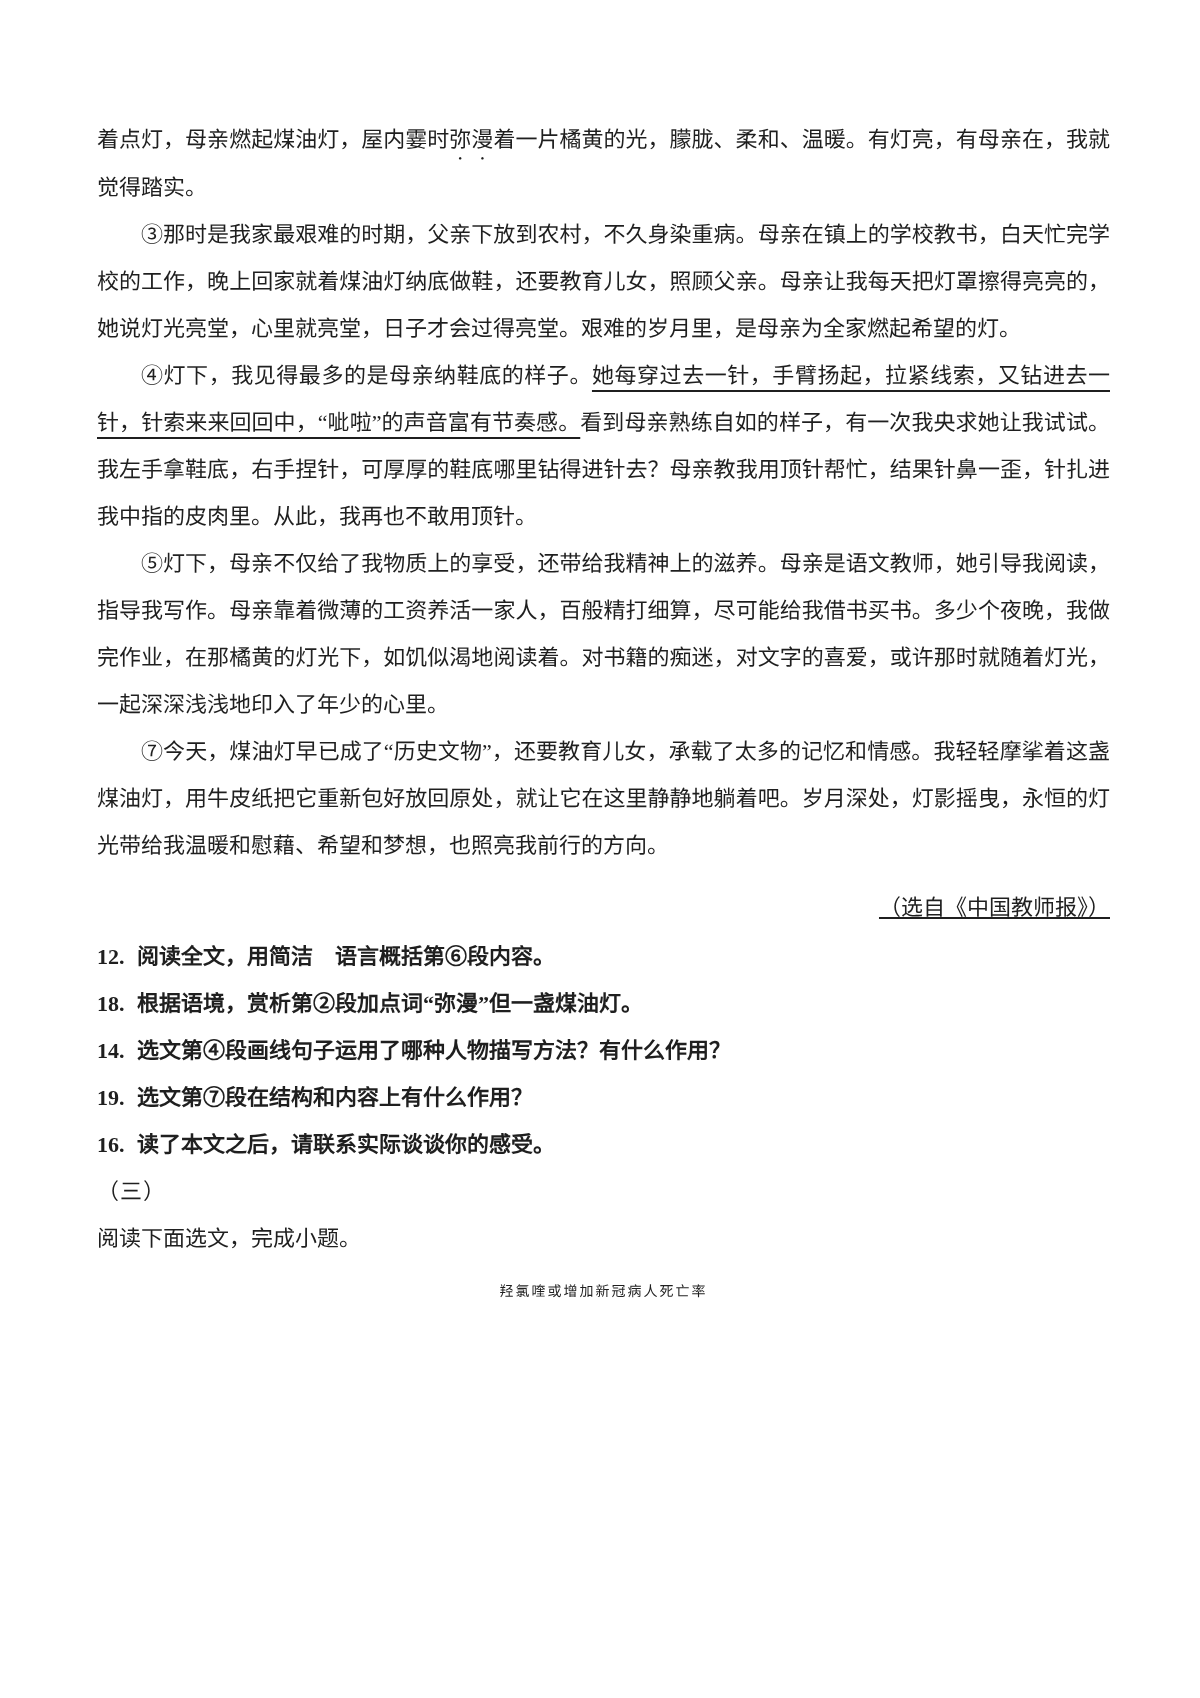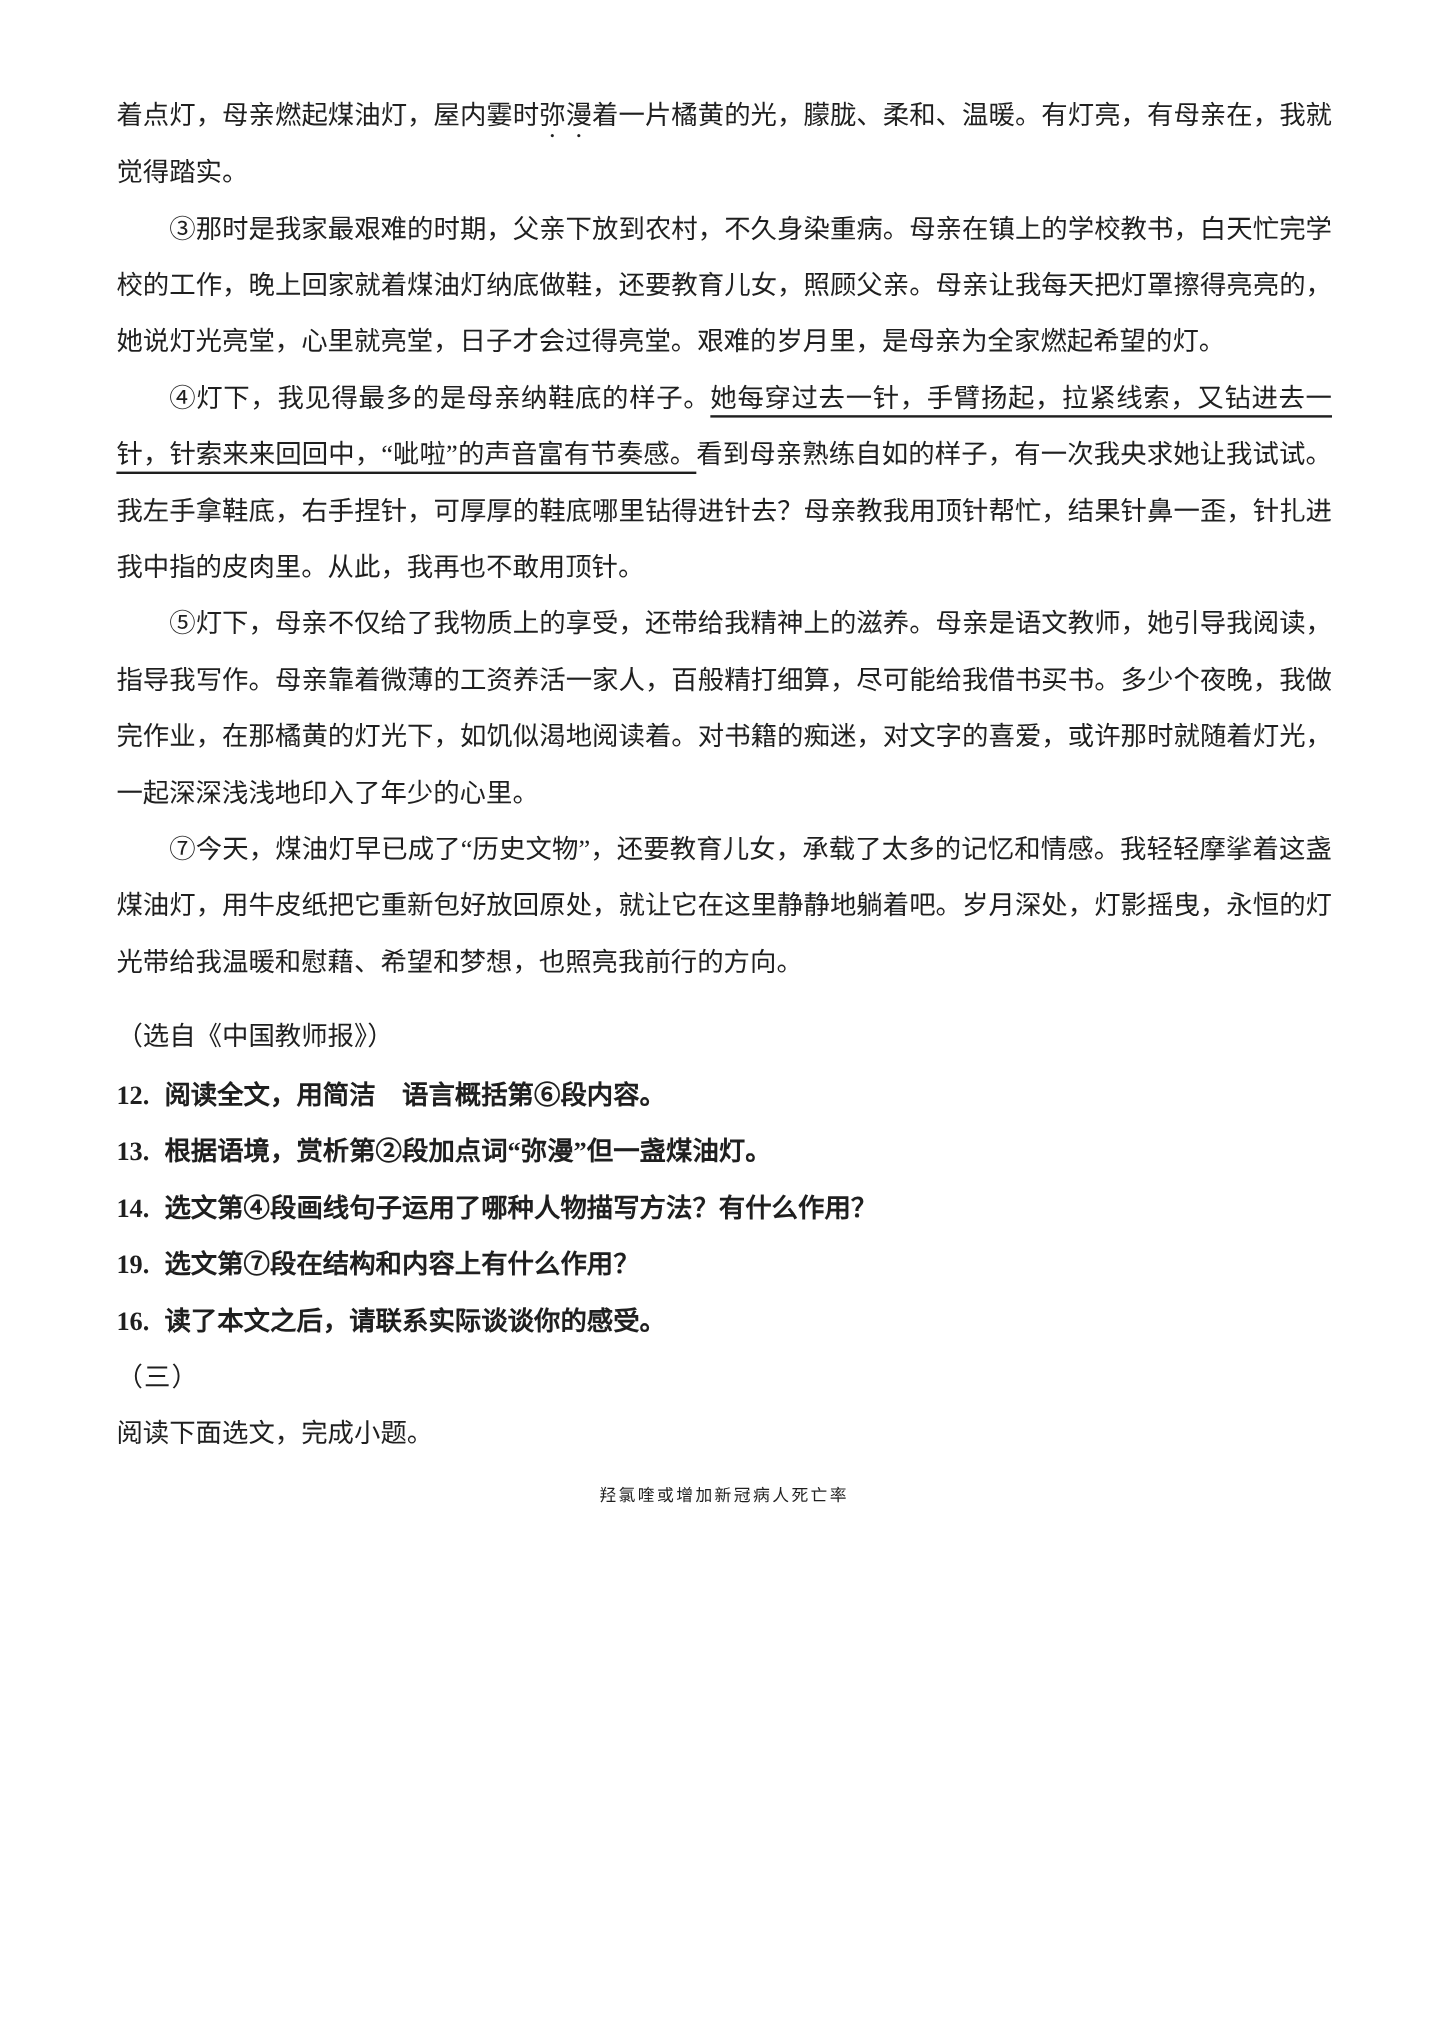--- a/index.html
+++ b/index.html
@@ -16,20 +16,21 @@
     box-sizing: border-box;
     width: 1200px;
     height: 1372px;
     padding: 72px 90px 0 97px;
     background: #ffffff;
     color: #1f1f1f;
     font-family: "Liberation Serif", "DejaVu Serif", serif;
     font-size: 22px;
     line-height: 47px;
     text-align: justify;
+    margin-top: 44px;
   }
   .para {
     margin: 0;
     text-indent: 2em;
   }
   .no-indent {
     text-indent: 0;
   }
   .underline-seg {
     text-decoration: underline;
@@ -37,21 +38,23 @@
     text-underline-offset: 7px;
   }
   .emph-dots {
     -webkit-text-emphasis: filled dot #1f1f1f;
     -webkit-text-emphasis-position: under right;
     text-emphasis: filled dot #1f1f1f;
     text-emphasis-position: under right;
   }
   .source {
     margin: 15px 0 0 0;
+    text-align: right;
     text-indent: 0;
+    text-decoration: underline;
   }
   .questions {
     margin-top: 2px;
     font-weight: bold;
   }
   .question {
     margin: 0;
   }
   .q-num {
     display: inline-block;
@@ -95,21 +98,21 @@
     <p class="para">⑦今天，煤油灯早已成了“历史文物”，还要教育儿女，承载了太多的记忆和情感。我轻轻摩挲着这盏煤油灯，用牛皮纸把它重新包好放回原处，就让它在这里静静地躺着吧。岁月深处，灯影摇曳，永恒的灯光带给我温暖和慰藉、希望和梦想，也照亮我前行的方向。</p>
 
     <p class="source">（选自《中国教师报》）</p>
 
   </section>
 
   <section class="questions">
 
     <div class="question"><span class="q-num">12.</span><span class="q-text">阅读全文，用简洁　语言概括第⑥段内容。</span></div>
 
-    <div class="question"><span class="q-num">13.</span><span class="q-text">根据语境，赏析第②段加点词“弥漫”但一盏煤油灯。</span></div>
+    <div class="question"><span class="q-num">18.</span><span class="q-text">根据语境，赏析第②段加点词“弥漫”但一盏煤油灯。</span></div>
 
     <div class="question"><span class="q-num">14.</span><span class="q-text">选文第④段画线句子运用了哪种人物描写方法？有什么作用？</span></div>
 
     <div class="question"><span class="q-num">19.</span><span class="q-text">选文第⑦段在结构和内容上有什么作用？</span></div>
 
     <div class="question"><span class="q-num">16.</span><span class="q-text">读了本文之后，请联系实际谈谈你的感受。</span></div>
 
   </section>
 
   <p class="section-label">（三）</p>

